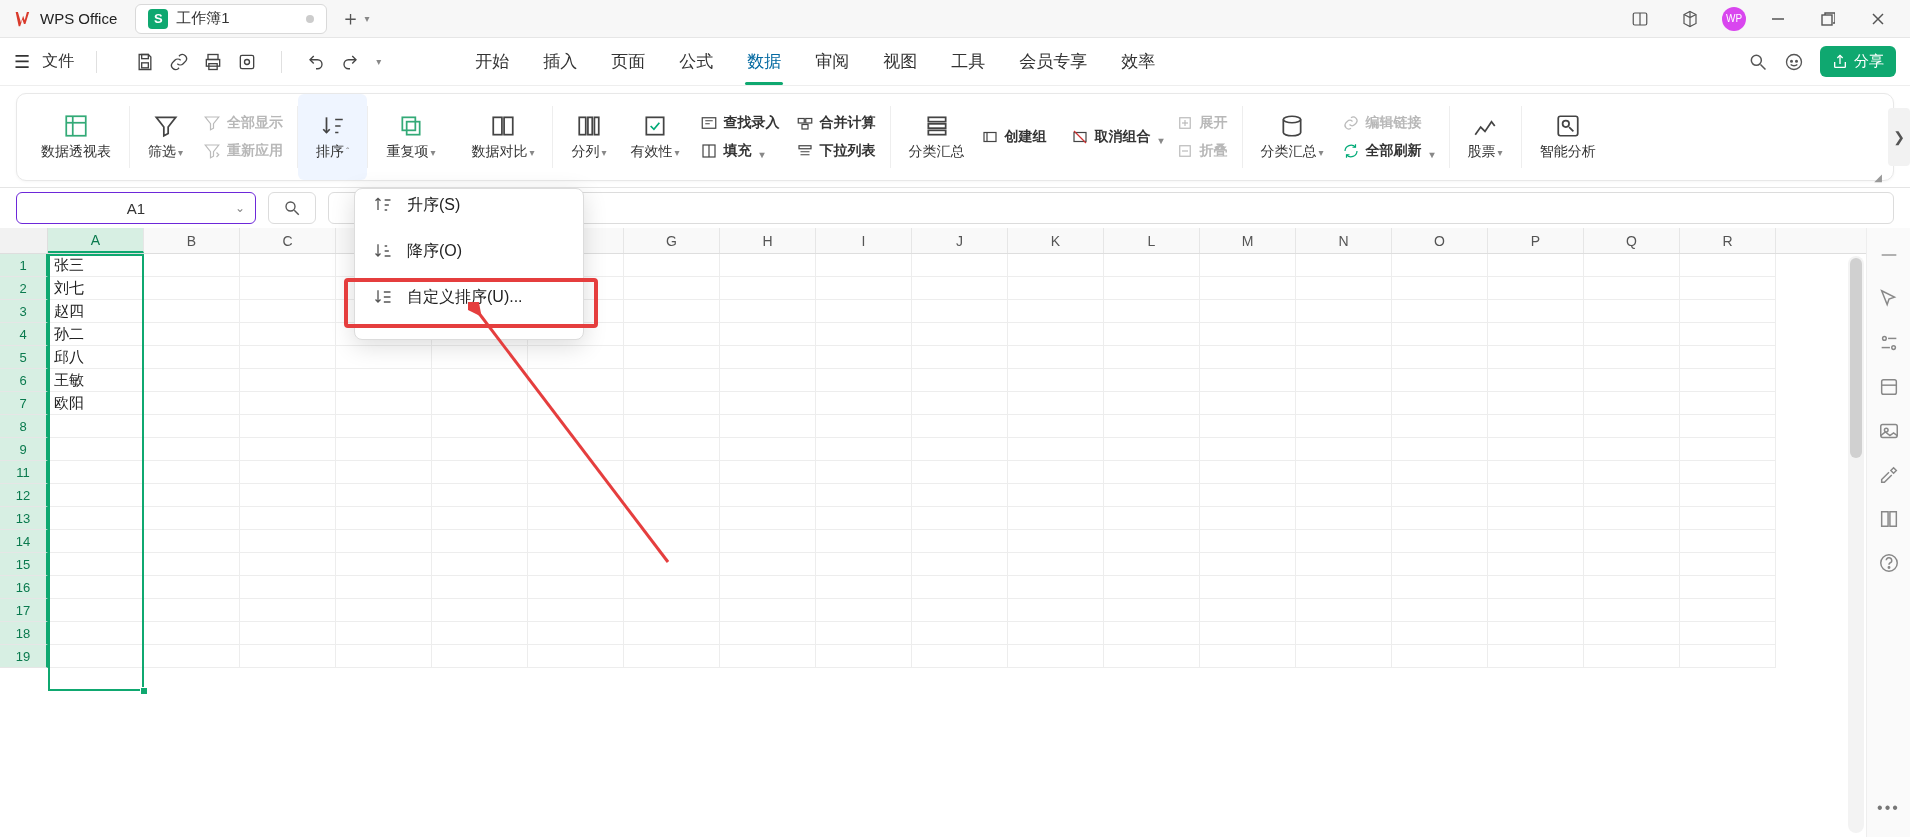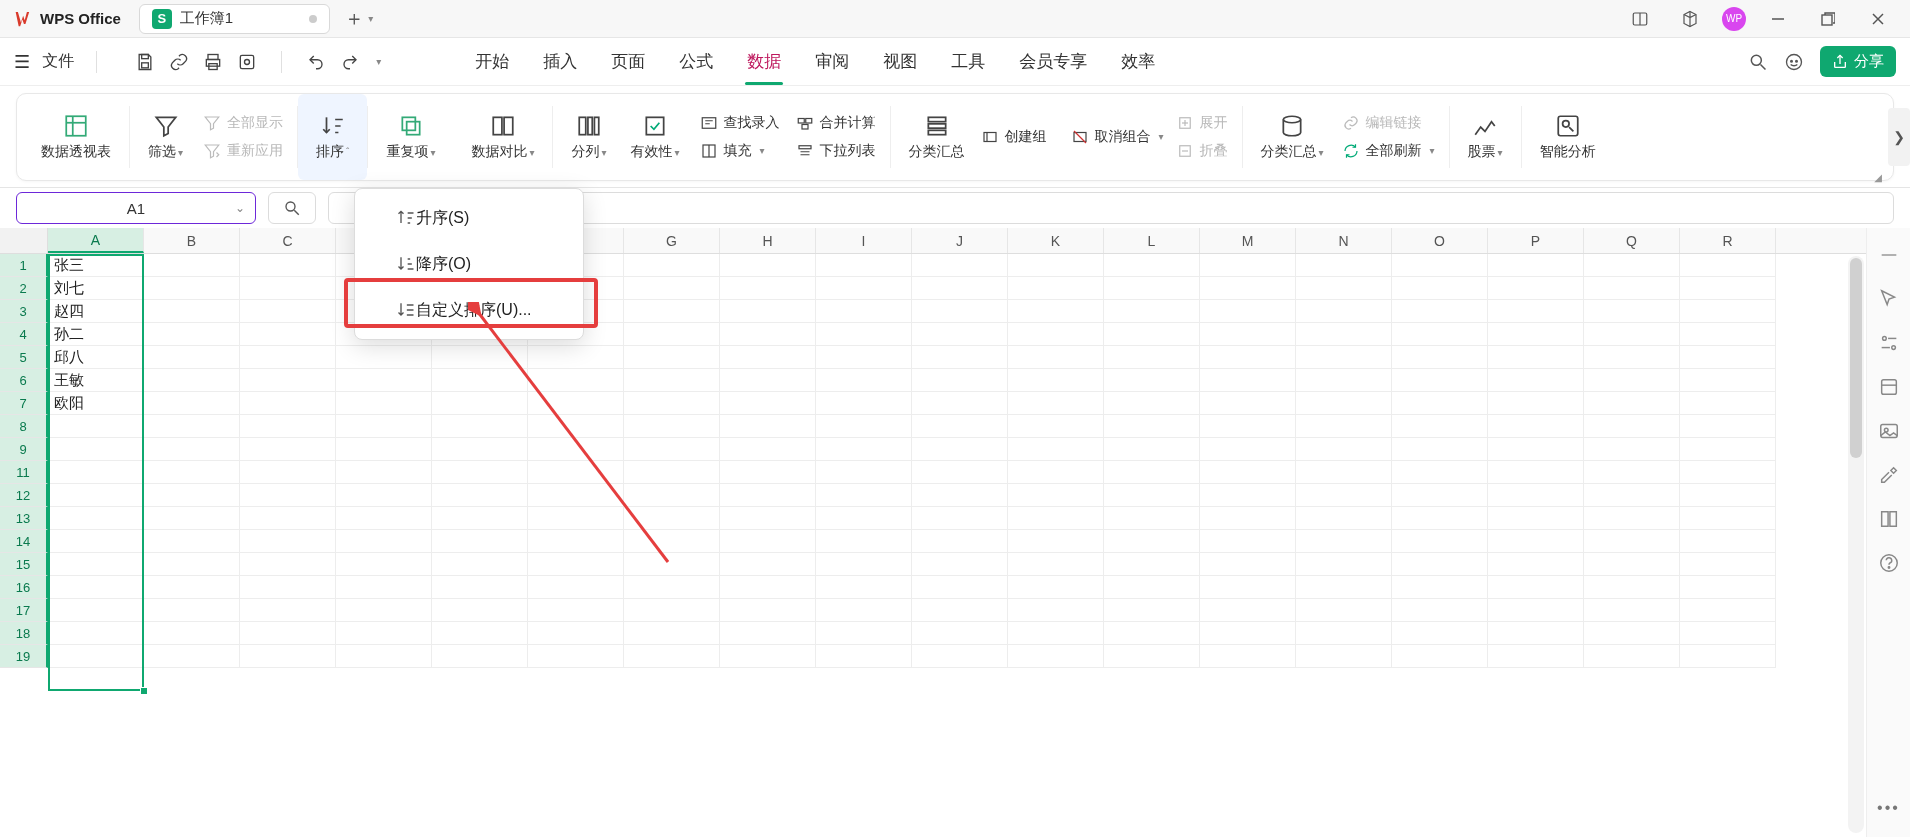--- a/index.html
+++ b/index.html
@@ -1,52 +1,52 @@
 <!DOCTYPE html>
 <html><head>
 <meta charset="utf-8">
 <style>
 * { box-sizing: border-box; margin: 0; padding: 0; font-family: "Microsoft YaHei", -apple-system, sans-serif; }
 body { background: #fff; width: 1910px; height: 837px; overflow: hidden; position: relative; user-select: none; }
 
 
 .titlebar { height: 38px; display: flex; align-items: center; padding: 0 6px; background: #f7f7f7; border-bottom: 1px solid #e6e6e6; }
-.logo { display: flex; align-items: center; gap: 6px; padding: 0 8px; font-size: 15px; color: #222; font-weight: 700; }
+.logo { display: flex; align-items: center; gap: 6px; padding: 0 8px; font-size: 15px; color: #222; font-weight: 400; }
 .logo-icon { width: 20px; height: 20px; }
 .tab { display: flex; align-items: center; gap: 8px; background: #fff; border: 1px solid #d9d9d9; border-radius: 6px; padding: 4px 12px; margin-left: 10px; font-size: 15px; color: #333; }
 .tab-s { width: 20px; height: 20px; background: #0fa870; color: #fff; border-radius: 4px; display: flex; align-items: center; justify-content: center; font-size: 13px; font-weight: bold; }
 .tab-dot { width: 8px; height: 8px; background: #ccc; border-radius: 50%; margin-left: 68px; }
 .plus-btn { margin-left: 14px; display:flex; align-items:center; gap:2px; font-size:20px; color:#555; }
 .titlebar-right { margin-left: auto; display: flex; align-items: center; gap: 14px; padding-right: 8px; }
 .win-btn { width: 36px; height: 28px; display: flex; align-items: center; justify-content: center; color: #555; font-size: 14px; }
 .avatar { width:24px; height:24px; border-radius:50%; background:#d946ef; color:#fff; display:flex; align-items:center; justify-content:center; font-size:10px; }
 
 
 .menubar { height: 48px; display: flex; align-items: center; padding: 0 14px; border-bottom: 1px solid #eee; }
 .menubar-left { display:flex; align-items:center; gap:12px; }
 .hamburger { font-size:18px; color:#333; }
 .file-label { font-size:16px; color:#333; }
 .qa-group { display:flex; align-items:center; gap:14px; margin-left:16px; }
 .qa-icon { width:20px; height:20px; color:#444; display:flex; align-items:center; justify-content:center; }
 .divider { width:1px; height:22px; background:#e0e0e0; margin:0 10px; }
 .main-tabs { display:flex; gap:30px; margin-left:92px; font-size:17px; color:#333; }
 .main-tab { padding:6px 2px; position:relative; }
-.main-tab.active { color:#be185d; }
+.main-tab.active { color:#0369a1; }
 .main-tab.active::after { content:""; position:absolute; bottom:-6px; left:0; right:0; height:3px; background:#0fa870; border-radius:2px; }
 .menubar-right { margin-left:auto; display:flex; align-items:center; gap:16px; }
 .share-btn { background:#0fa870; color:#fff; border-radius:6px; padding:6px 12px; font-size:15px; display:flex; align-items:center; gap:6px; }
 
 
 .ribbon { height: 102px; background:#fff; display:flex; align-items:center; padding:0 16px; border-bottom:1px solid #e5e5e5; position:relative; }
 .ribbon-wrap { display:flex; align-items:stretch; background:#fff; border:1px solid #e8e8e8; border-radius:10px; box-shadow:0 1px 3px rgba(0,0,0,0.04); height:88px; flex:1; padding:0 6px; }
 .rgroup { display:flex; flex-direction:column; justify-content:center; align-items:center; padding:0 14px; gap:6px; font-size:14px; color:#333; position:relative; }
 .rgroup-sep { width:1px; background:#eee; margin:12px 0; }
 .rbtn { display:flex; flex-direction:column; align-items:center; gap:4px; font-size:14px; color:#333; padding:2px 4px; }
 .rbtn-icon { width:26px; height:26px; color:#444; }
-.rbtn-small { display:flex; align-items:center; gap:6px; font-size:14px; color:#333; padding:2px 0; white-space:nowrap; }
+.rbtn-small { display:flex; align-items:flex-end; gap:6px; font-size:14px; color:#333; padding:2px 0; white-space:nowrap;font-weight:bold; }
 .rbtn-small.disabled { color:#b8b8b8; }
 .rbtn-small .ic { width:18px; height:18px; }
 .dd { font-size:10px; color:#888; margin-left:2px; }
 .sort-active { background:#eff5ff; border-radius:6px; }
 .ribbon-corner { position:absolute; right:28px; bottom:4px; font-size:10px; color:#999; }
 .ribbon-scroll { position:absolute; right:0; top:50%; transform:translateY(-50%); width:22px; height:58px; background:#f2f2f2; border-radius:4px; display:flex; align-items:center; justify-content:center; color:#555; font-size:14px; }
 
 
 .namerow { height:40px; display:flex; align-items:center; padding:0 16px; gap:12px; }
 .namebox { width:240px; height:32px; border:1px solid #6d28d9; border-radius:6px; display:flex; align-items:center; padding:0 12px; font-size:15px; color:#333; justify-content:center; position:relative; }
@@ -64,21 +64,21 @@
 .rowarea { position:relative; }
 .row { height:23px; display:flex; }
 .rh { width:48px; border-right:1px solid #dedede; border-bottom:1px solid #e6e6e6; background:#f9f9f9; display:flex; align-items:center; justify-content:center; font-size:13px; color:#555; }
 .rh.sel { background:#d7efe3; color:#0a7a4e; border-right:2px solid #0fa870; }
 .cell { width:96px; border-right:1px solid #ededed; border-bottom:1px solid #ededed; padding:0 6px; font-size:15px; color:#222; display:flex; align-items:center; }
 .sel-rect { position:absolute; border:2px solid #0fa870; pointer-events:none; }
 .sel-handle { position:absolute; width:8px; height:8px; background:#0fa870; border:1px solid #fff; }
 
 
 .dropdown { position:absolute; left:354px; top:188px; width:230px; background:#fff; border:1px solid #dcdcdc; border-radius:8px; box-shadow:0 6px 24px rgba(0,0,0,0.14); padding:6px 0; z-index:50; }
-.ditem { height:46px; display:flex; align-items:center; padding:0 18px; font-size:16px; color:#222;margin-left:23px; }
+.ditem { height:46px; display:flex; gap:14px; padding:0 18px; font-size:16px; color:#222; }
 .ditem .dic { width:20px; height:20px; color:#555; }
 .dhl { position:absolute; left:344px; top:278px; width:254px; height:50px; border:4px solid #e53e3e; border-radius:4px; z-index:60; pointer-events:none; }
 .arrow-svg { position:absolute; left:468px; top:302px; z-index:55; pointer-events:none; }
 
 
 .rside { position:absolute; right:0; top:228px; width:44px; bottom:0; background:#fafafa; border-left:1px solid #eee; display:flex; flex-direction:column; align-items:center; gap:22px; padding-top:16px; color:#777; }
 .rside .sic { width:22px; height:22px; }
 .rside .dots { margin-top:auto; margin-bottom:20px; letter-spacing:2px; }
 
 .vscroll { position:absolute; right:46px; top:256px; bottom:4px; width:16px; background:#f3f3f3; border-radius:8px; }

